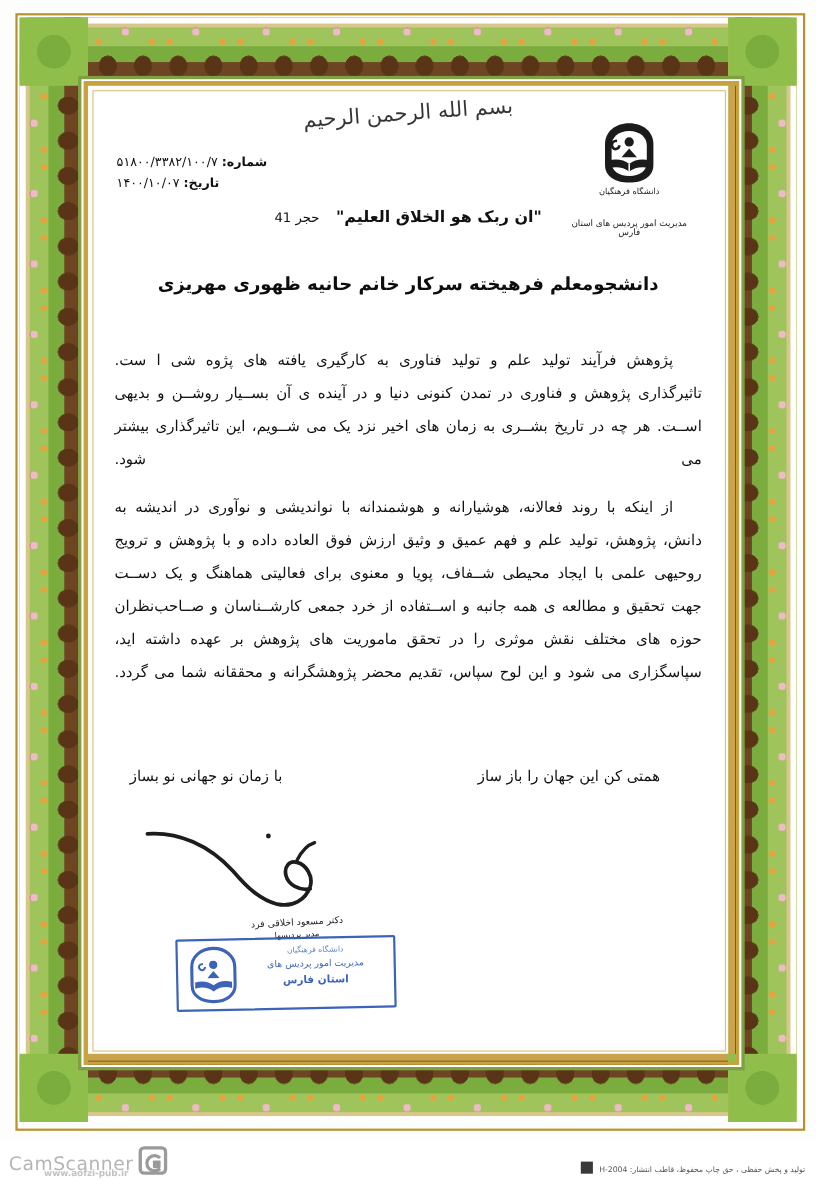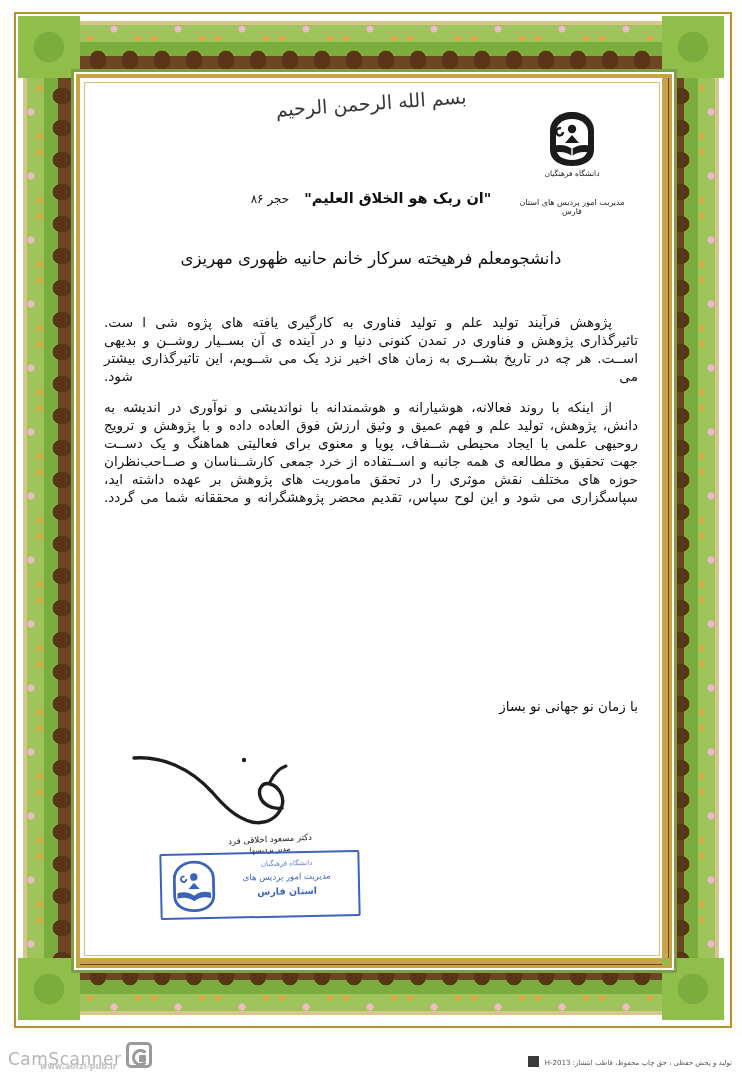--- a/index.html
+++ b/index.html
@@ -149,29 +149,29 @@
   
   .verse{
     position:absolute;left:0;right:0;top:106px;text-align:center;
     font-size:14.5px;font-weight:bold;color:#111;
   }
   .verse .ref{font-size:12px;font-weight:normal;margin-right:10px;}
 
   
   .recipient{
     position:absolute;left:0;right:0;top:165px;text-align:center;
-    font-size:16.5px;font-weight:normal;color:#0d0d0d;letter-spacing:.2px;
+    font-size:16.5px;font-weight:bold;color:#0d0d0d;letter-spacing:.2px;
   }
 
   
   .body{
     position:absolute;left:18px;right:18px;top:215px;
   }
   .para{
-    font-size:13.6px;line-height:18px;color:#121212;
+    font-size:13.6px;line-height:30px;color:#121212;
     text-align:justify;text-align-last:justify;
     margin-bottom:13px;text-indent:26px;
     word-spacing:1px;
   }
   .para.last-natural{text-align-last:center;}
 
   
   .couplet{
     position:absolute;left:18px;right:18px;top:614px;
     display:flex;justify-content:space-between;
@@ -264,48 +264,59 @@
   <div class="corner c-bl"></div>
   <div class="corner c-br"></div>
   <div class="frame-line fl-1"></div>
   <div class="frame-line fl-2"></div>
   <div class="frame-line fl-3"></div>
 
   <div id="paper">
 
     <div class="bismillah">بسم الله الرحمن الرحیم</div>
 
+    <div class="meta">
+      <div class="meta-row">
+        <span class="meta-label">شماره:</span>
+        <span>۵۱۸۰۰/۳۳۸۲/۱۰۰/۷</span>
+      </div>
+      <div class="meta-row">
+        <span class="meta-label">تاریخ:</span>
+        <span>۱۴۰۰/۱۰/۰۷</span>
+      </div>
+    </div>
 
     <div class="logo">
       <svg class="logo-mark" width="54" height="58" viewBox="0 0 54 58">
         <path d="M27 2 C14 2 5 10 5 21 L5 40 C5 50 14 56 27 56 C40 56 49 50 49 40 L49 21 C49 10 40 2 27 2 Z" fill="#1b1b1b"></path>
         <path d="M27 9 C17 9 11 15 11 22 L11 38 C11 45 17 50 27 50 C37 50 43 45 43 38 L43 22 C43 15 37 9 27 9 Z" fill="#ffffff"></path>
         <circle cx="27" cy="19" r="4.2" fill="#1b1b1b"></circle>
         <path d="M27 25 L20 33 L34 33 Z" fill="#1b1b1b"></path>
         <path d="M8 36 C15 34 22 35 27 39 C32 35 39 34 46 36 L46 43 C39 41 32 42 27 46 C22 42 15 41 8 43 Z" fill="#1b1b1b"></path>
         <path d="M27 39 L27 46" stroke="#ffffff" stroke-width="1.4"></path>
         <path d="M16 18 C12 18 10 21 12 24 C14 27 18 25 18 22" fill="none" stroke="#1b1b1b" stroke-width="2.4"></path>
       </svg>
       <div class="logo-cap1">دانشگاه فرهنگیان</div>
       <div class="logo-cap2">مدیریت امور پردیس های استان فارس</div>
     </div>
 
     <div class="verse">
       <span>"ان ربک هو الخلاق العلیم"</span>
-      <span class="ref">حجر ۸۶</span>
+      <span class="ref">حجر 41</span>
     </div>
 
     <div class="recipient">دانشجومعلم فرهیخته سرکار خانم حانیه ظهوری  مهریزی</div>
 
     <div class="body">
       <p class="para">پژوهش فرآیند تولید علم و تولید فناوری به کارگیری یافته های پژوه شی ا ست. تاثیرگذاری پژوهش و فناوری در تمدن کنونی دنیا و در آینده ی آن بســیار روشــن و بدیهی اســت. هر چه در تاریخ بشــری به زمان های اخیر نزد یک می شــویم، این تاثیرگذاری بیشتر می شود.</p>
       <p class="para">از اینکه با روند فعالانه، هوشیارانه و هوشمندانه با نواندیشی و نوآوری در اندیشه به دانش، پژوهش، تولید علم و فهم عمیق و وثیق ارزش فوق العاده داده و با پژوهش و ترویج روحیهی علمی با ایجاد محیطی شــفاف، پویا و معنوی برای فعالیتی هماهنگ و یک دســت جهت تحقیق و مطالعه ی همه جانبه و اســتفاده از خرد جمعی کارشــناسان و صــاحب‌نظران حوزه های مختلف نقش موثری را در تحقق ماموریت های پژوهش بر عهده داشته اید، سپاسگزاری می شود و این لوح سپاس، تقدیم محضر پژوهشگرانه و محققانه شما می گردد.</p>
     </div>
 
     <div class="couplet">
+      <div class="hemistich right">همتی کن این جهان را باز ساز</div>
       <div class="hemistich left">با زمان نو جهانی نو بساز</div>
     </div>
 
     <div class="signature">
       <svg class="sig-stroke" width="250" height="110" viewBox="0 0 250 110">
         <path d="M2 6 C30 4 58 16 80 40 C92 54 104 66 120 70 C134 73 146 66 150 54
                  C153 44 146 34 138 32 C131 30 126 36 128 44 C130 52 140 58 150 56" fill="none" stroke="#1d1d1d" stroke-width="3.4" stroke-linecap="round"></path>
         <path d="M138 30 C142 22 148 16 154 14" fill="none" stroke="#1d1d1d" stroke-width="3" stroke-linecap="round"></path>
         <circle cx="112" cy="8" r="2.2" fill="#1d1d1d"></circle>
       </svg>
@@ -331,16 +342,16 @@
   </div>
 </div>
 
 <div id="bottombar">
   <div class="cs-wrap">
     <div class="cs-logo"></div>
     <div class="cs-text">CamScanner</div>
   </div>
   <div class="cs-url">www.aofzi-pub.ir</div>
   <div class="print-credit">
-    <span>تولید و پخش حفظی ، حق چاپ محفوظ، قاطب انتشار:  H-2013</span>
+    <span>تولید و پخش حفظی ، حق چاپ محفوظ، قاطب انتشار:  H-2004</span>
     <span class="credit-box"></span>
   </div>
 </div>
 
 </body></html>

